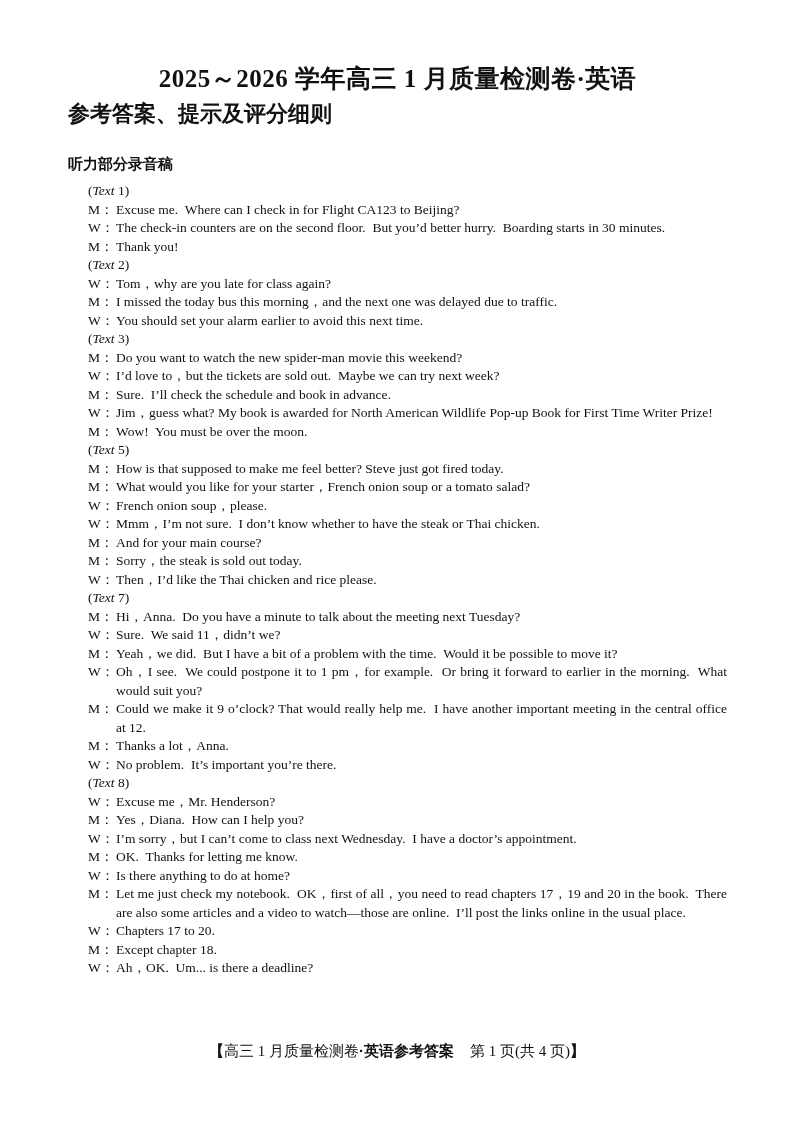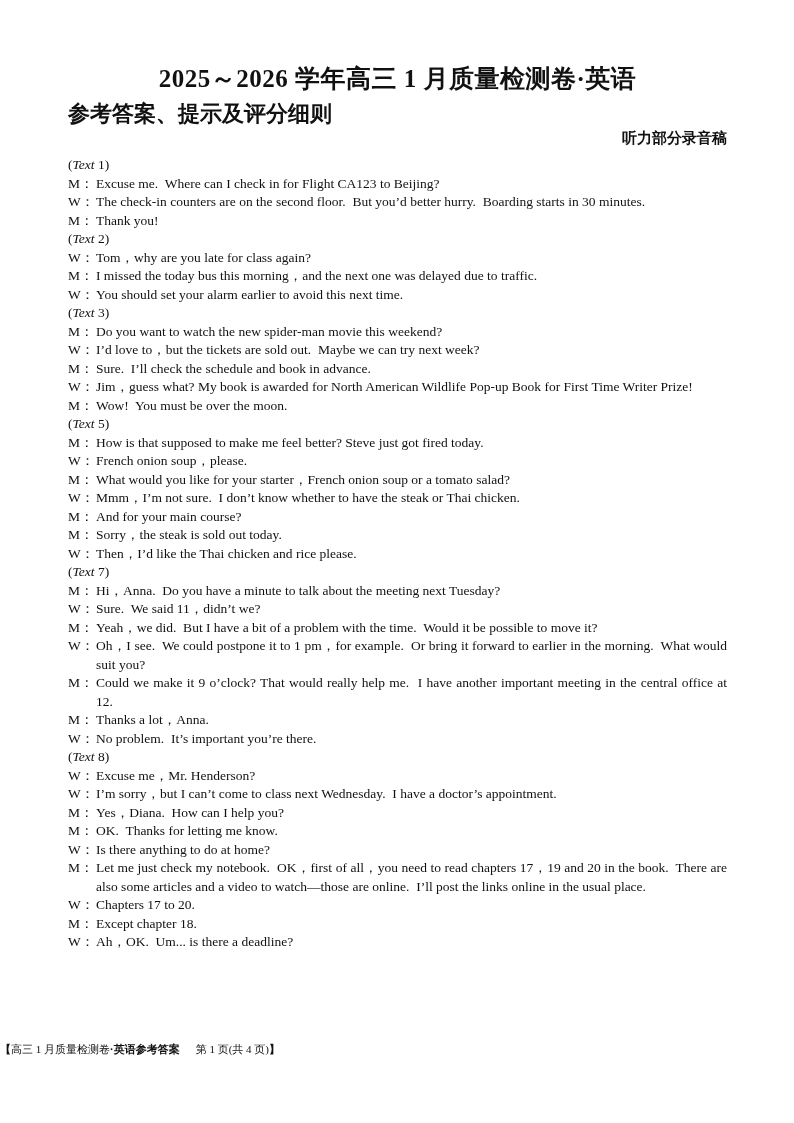--- a/index.html
+++ b/index.html
@@ -17,34 +17,34 @@
     font-size: 25px; font-weight: 700;
     letter-spacing: 0.5px;
     font-family: "Liberation Serif", "DejaVu Serif", serif;
   }
   .subtitle {
     text-align: left; margin-top: 4px;
     font-size: 22px; font-weight: 700;
     font-family: "Liberation Sans", "DejaVu Sans", sans-serif;
   }
   .heading {
-    text-align: right; 
+    text-align: left; margin-top: 26px;
     font-size: 15px; font-weight: 700;
     font-family: "Liberation Sans", "DejaVu Sans", sans-serif;
   }
 
-  .transcript { margin-top: 8px; font-size: 13.5px; line-height: 18.5px; }
+  .transcript { margin-top: 8px; font-size: 13.5px; line-height: 18.5px; margin-left: 20px; }
   .tag { font-weight: 400; }
   .tag i { font-style: italic; }
   .line { text-align: justify; padding-left: 28px; text-indent: -28px; }
   .spk { display: inline-block; width: 28px; text-indent: 0; }
 
   .footer {
     position: absolute; left: 0; right: 0; top: 1042px;
-    font-size: 11px; white-space: nowrap;
+    text-align: center; font-size: 15px; white-space: nowrap;
   }
   .footer .fbold {
     font-family: "Liberation Sans", "DejaVu Sans", sans-serif;
     font-weight: 700;
   }
   .footer .gap { display: inline-block; width: 16px; }
 </style>
 </head>
 <body>
 
@@ -74,42 +74,42 @@
       </div>
       <div class="section">
         <p class="line"><span class="spk">W：</span><span class="txt">Jim，guess what? My book is awarded for North American Wildlife Pop-up Book for First Time Writer Prize!</span></p>
         <p class="line"><span class="spk">M：</span><span class="txt">Wow!&nbsp; You must be over the moon.</span></p>
       </div>
       <div class="section">
         <p class="tag">(<i>Text</i> 5)</p>
         <p class="line"><span class="spk">M：</span><span class="txt">How is that supposed to make me feel better? Steve just got fired today.</span></p>
       </div>
       <div class="section">
+        <p class="line"><span class="spk">M：</span><span class="txt">What would you like for your starter，French onion soup or a tomato salad?</span></p>
         <p class="line"><span class="spk">W：</span><span class="txt">French onion soup，please.</span></p>
-        <p class="line"><span class="spk">M：</span><span class="txt">What would you like for your starter，French onion soup or a tomato salad?</span></p>
         <p class="line"><span class="spk">W：</span><span class="txt">Mmm，I’m not sure.&nbsp; I don’t know whether to have the steak or Thai chicken.</span></p>
         <p class="line"><span class="spk">M：</span><span class="txt">And for your main course?</span></p>
         <p class="line"><span class="spk">M：</span><span class="txt">Sorry，the steak is sold out today.</span></p>
         <p class="line"><span class="spk">W：</span><span class="txt">Then，I’d like the Thai chicken and rice please.</span></p>
       </div>
       <div class="section">
         <p class="tag">(<i>Text</i> 7)</p>
         <p class="line"><span class="spk">M：</span><span class="txt">Hi，Anna.&nbsp; Do you have a minute to talk about the meeting next Tuesday?</span></p>
         <p class="line"><span class="spk">W：</span><span class="txt">Sure.&nbsp; We said 11，didn’t we?</span></p>
         <p class="line"><span class="spk">M：</span><span class="txt">Yeah，we did.&nbsp; But I have a bit of a problem with the time.&nbsp; Would it be possible to move it?</span></p>
         <p class="line"><span class="spk">W：</span><span class="txt">Oh，I see.&nbsp; We could postpone it to 1 pm，for example.&nbsp; Or bring it forward to earlier in the morning.&nbsp; What would suit you?</span></p>
         <p class="line"><span class="spk">M：</span><span class="txt">Could we make it 9 o’clock? That would really help me.&nbsp; I have another important meeting in the central office at 12.</span></p>
         <p class="line"><span class="spk">M：</span><span class="txt">Thanks a lot，Anna.</span></p>
         <p class="line"><span class="spk">W：</span><span class="txt">No problem.&nbsp; It’s important you’re there.</span></p>
       </div>
       <div class="section">
         <p class="tag">(<i>Text</i> 8)</p>
         <p class="line"><span class="spk">W：</span><span class="txt">Excuse me，Mr. Henderson?</span></p>
+        <p class="line"><span class="spk">M：</span><span class="txt">Yes，Diana.&nbsp; How can I help you?</span></p>
         <p class="line"><span class="spk">W：</span><span class="txt">I’m sorry，but I can’t come to class next Wednesday.&nbsp; I have a doctor’s appointment.</span></p>
-        <p class="line"><span class="spk">M：</span><span class="txt">Yes，Diana.&nbsp; How can I help you?</span></p>
         <p class="line"><span class="spk">M：</span><span class="txt">OK.&nbsp; Thanks for letting me know.</span></p>
         <p class="line"><span class="spk">W：</span><span class="txt">Is there anything to do at home?</span></p>
         <p class="line"><span class="spk">M：</span><span class="txt">Let me just check my notebook.&nbsp; OK，first of all，you need to read chapters 17，19 and 20 in the book.&nbsp; There are also some articles and a video to watch—those are online.&nbsp; I’ll post the links online in the usual place.</span></p>
         <p class="line"><span class="spk">W：</span><span class="txt">Chapters 17 to 20.</span></p>
         <p class="line"><span class="spk">M：</span><span class="txt">Except chapter 18.</span></p>
         <p class="line"><span class="spk">W：</span><span class="txt">Ah，OK.&nbsp; Um... is there a deadline?</span></p>
       </div>
     </div>
 
   <div class="footer"><span class="fbold">【</span><span>高三 1 月质量检测卷</span><span class="fbold">·</span><span class="fbold">英语参考答案</span><span class="gap"></span><span>第 1 页(共 4 页)</span><span class="fbold">】</span></div>

